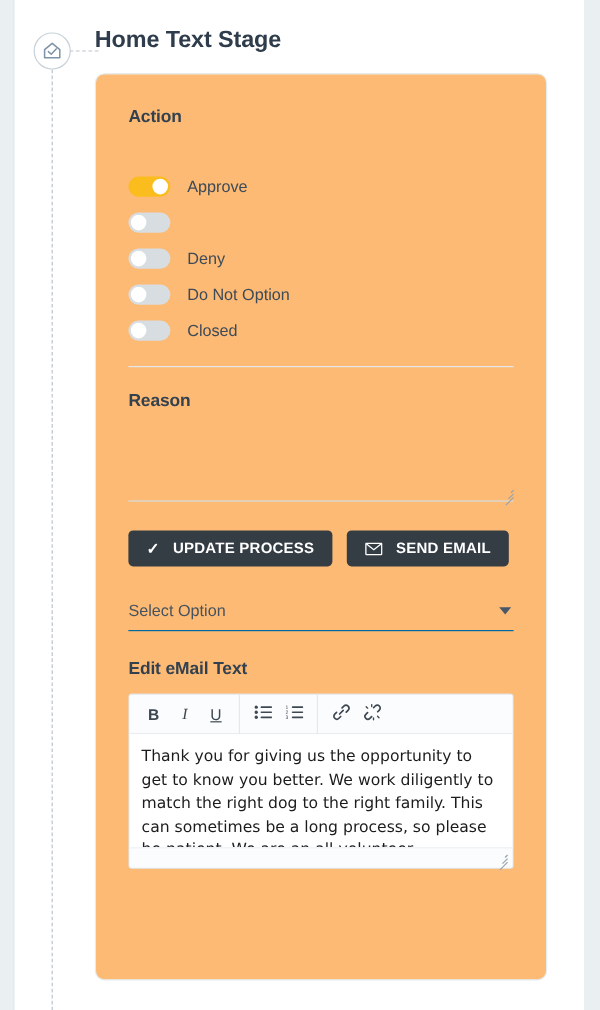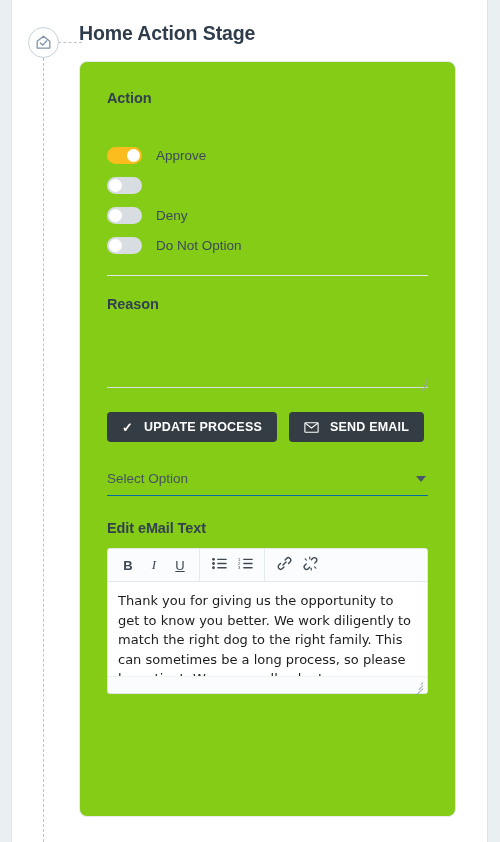--- a/index.html
+++ b/index.html
@@ -75,21 +75,21 @@
     color: #2e3c4b;
     letter-spacing: -0.1px;
     white-space: nowrap;
   }
 
   
   .card {
     position: absolute;
     left: 79px; top: 61px;
     width: 377px; height: 756px;
-    background: #84cc16;
+    background: #fdba74;
     border: 1px solid #e4ecef;
     border-radius: 8px;
   }
   .card-inner {
     padding: 28px 27px 0 27px;
   }
 
   .section-label {
     font-size: 14.5px;
     font-weight: bold;
@@ -295,21 +295,21 @@
   <div class="timeline-connector"></div>
   <div class="stage-node">
     <span>
       <svg width="19" height="19" viewBox="0 0 24 24" fill="none" stroke="#7e93a6" stroke-width="1.6" stroke-linecap="round" stroke-linejoin="round">
         <path d="M4 10.5 L12 4 L20 10.5 V19 H4 Z"></path>
         <polyline points="8,12.6 11,15.4 16.2,9.8"></polyline>
       </svg>
     </span>
   </div>
 
-  <div class="page-title">Home Action Stage</div>
+  <div class="page-title">Home Text Stage</div>
 
   <div class="card">
     <div class="card-inner">
 
       <div class="section-label">Action</div>
 
       <div class="toggle-list">
 
         <div class="toggle-row">
           <span class="switch on">
@@ -331,20 +331,26 @@
           <span class="toggle-text">Deny</span>
         </div>
 
         <div class="toggle-row">
           <span class="switch">
               <span class="knob"></span>
             </span>
           <span class="toggle-text">Do Not Option</span>
         </div>
 
+        <div class="toggle-row">
+          <span class="switch">
+              <span class="knob"></span>
+            </span>
+          <span class="toggle-text">Closed</span>
+        </div>
 
       </div>
 
       <div class="divider"></div>
 
       <div class="reason-block">
         <div class="section-label">Reason</div>
         <div class="reason-field">
           <textarea class="reason-input" placeholder="" style=""></textarea>
           <span class="grip">

